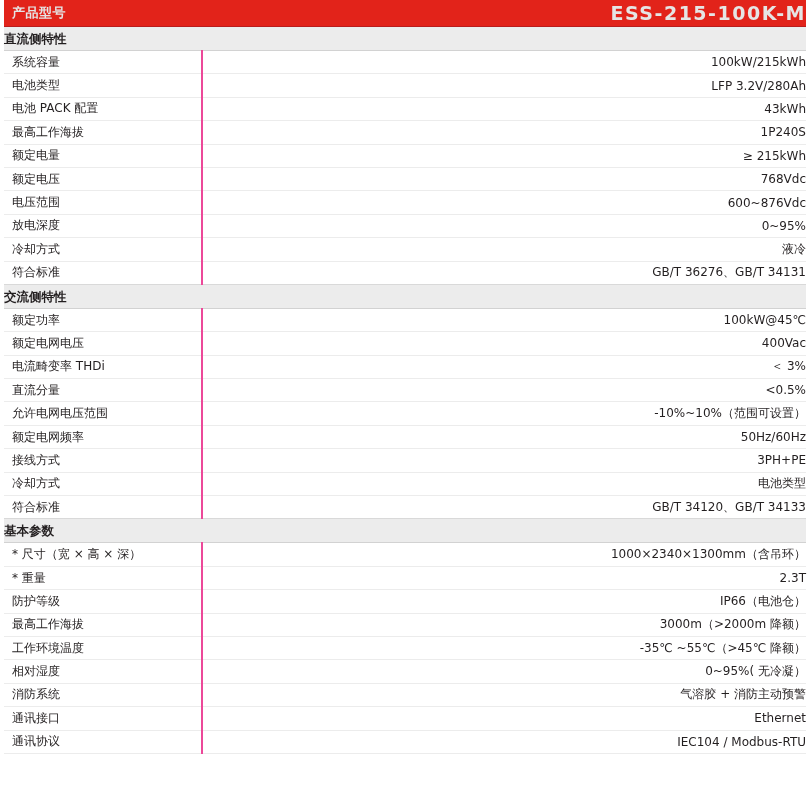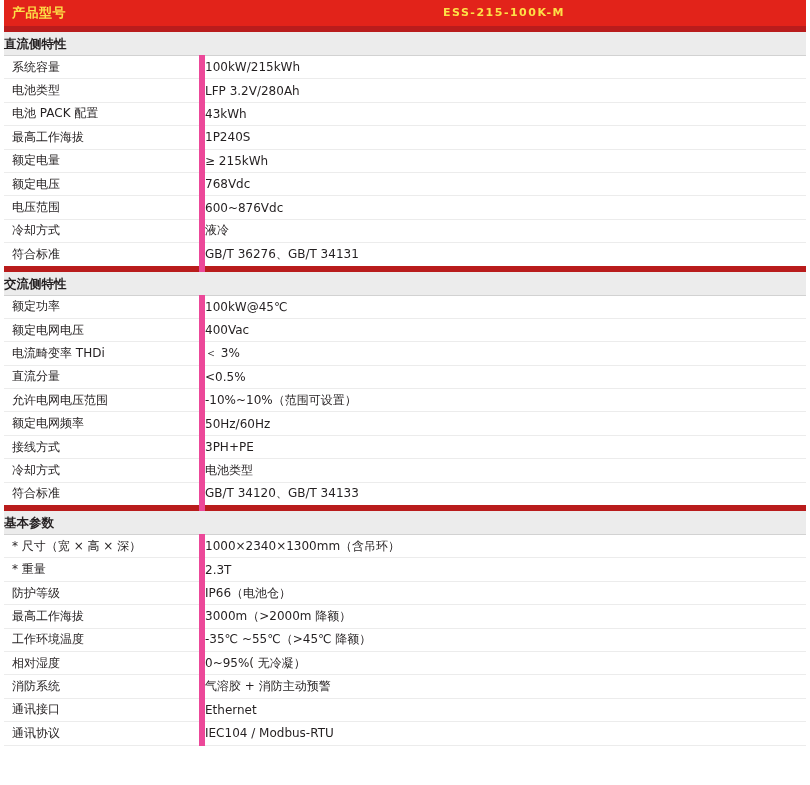--- a/index.html
+++ b/index.html
@@ -29,61 +29,61 @@
   table.spec td {
     padding: 0;
     vertical-align: middle;
   }
   col.c1 { width: 198px; }
   col.c2 { width: 604px; }
 
   
   .hdr td {
     background: #e2231a;
-    color: #fde047;
+    color: #e5e5e5;
     height: 20px;
     line-height: 26px;
     font-weight: bold;
   }
   .hdr td.left {
     padding-left: 8px;
     font-size: 13px;
     letter-spacing: .5px;
   }
   .hdr td.right {
-    text-align: center;
-    font-size: 11px;
+    text-align: right;
+    font-size: 19px;
     letter-spacing: 1.5px;
   }
 
   
   .section td {
     background: #ececec;
     height: 23px;
     line-height: 23px;
     font-weight: bold;
     font-size: 12.5px;
     padding-left: 8px;
-    border-top: 6px solid #b91c1c;
+    border-top: 1px solid #b91c1c;
     border-bottom: 1px solid #d2d2d2;
   }
 
   
   tr.row td {
     height: 22.4px;
     font-size: 12px;
     border-bottom: 1px solid #ececec;
   }
   tr.row td.label {
     padding-left: 8px;
     color: #231f20;
-    border-right: 6px solid #ec4899;
+    border-right: 2px solid #ec4899;
   }
   tr.row td.value {
-    text-align: left;
+    text-align: right;
     color: #231f20;
   }
   tr.row.last td { border-bottom: 1px solid #d9d9d9; }
 </style>
 </head>
 <body>
 
 <div class="sheet">
   <table class="spec">
     <colgroup>
@@ -121,20 +121,24 @@
       </tr>
       <tr class="row">
         <td class="label">额定电压</td>
         <td class="value">768Vdc</td>
       </tr>
       <tr class="row">
         <td class="label">电压范围</td>
         <td class="value">600~876Vdc</td>
       </tr>
       <tr class="row">
+        <td class="label">放电深度</td>
+        <td class="value">0~95%</td>
+      </tr>
+      <tr class="row">
         <td class="label">冷却方式</td>
         <td class="value">液冷</td>
       </tr>
       <tr class="row last">
         <td class="label">符合标准</td>
         <td class="value">GB/T 36276、GB/T 34131</td>
       </tr>
 
       <tr class="section">
         <td colspan="2">交流侧特性</td>

